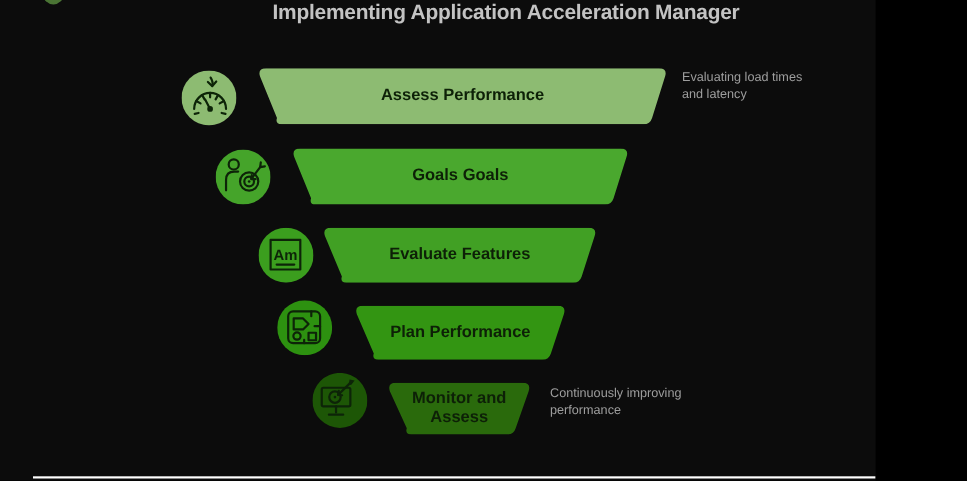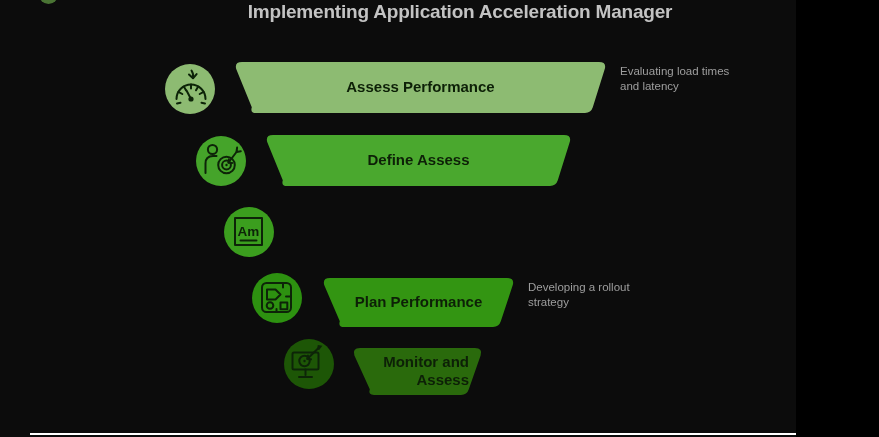--- a/index.html
+++ b/index.html
@@ -18,21 +18,21 @@
   }
   .icon{position:absolute;width:50px;height:50px;}
   .icon svg{display:block;}
   .icon .stroke{stroke:#0d2408;stroke-width:2;fill:none;
     stroke-linecap:round;stroke-linejoin:round;}
   .bar{position:absolute;}
   .bar svg{position:absolute;left:0;top:0;}
   .bar-label{
     position:absolute;left:0;top:0;right:0;bottom:2px;
     display:flex;align-items:center;justify-content:center;
-    text-align:right;font-weight:700;font-size:15px;line-height:1.15;
+    text-align:center;font-weight:700;font-size:15px;line-height:1.15;
     color:#0d2007;padding:0 14px;box-sizing:border-box;
   }
   .desc{
     position:absolute;width:170px;font-size:11.5px;line-height:1.34;
     color:#9e9e9e;white-space:pre-line;
   }
   .bottom-edge{
     position:absolute;left:30px;right:0;top:433px;height:2px;background:#ffffff;
   }
 </style>
@@ -85,32 +85,38 @@
         <path d="M32.9,23.2 L32.5,26.8 L36.2,26.9"></path>
         <path d="M40.5,16 l0.6,-4.4 M40.5,16 l4.3,-0.8"></path>
       </g>
       <circle cx="30.5" cy="29" r="1.2" fill="#0d2408"></circle>
     </svg>
   </div>
   <div class="bar" style="left:265px;top:135px;width:307px;height:51px">
     <svg width="307" height="51" viewBox="0 0 307 51">
       <path d="M8,0 H299 Q307,0 304.6,7.6 L292.8,45.3 Q291,51 285,51 H22 Q16,51 17.8,45.3 L2.4,7.6 Q0,0 8,0 Z" fill="#4aa82e"></path>
     </svg>
-    <div class="bar-label">Define Assess</div>
+    <div class="bar-label">Goals Goals</div>
   </div>
 
-  <div class="icon" style="left:224px;top:207px">
+  <div class="icon" style="left:235px;top:207px">
     <svg width="50" height="50" viewBox="0 0 50 50">
       <circle cx="25" cy="25" r="25" fill="#3b9e1e"></circle>
       <g class="stroke">
         <rect x="11" y="11" width="27" height="27"></rect>
         <path d="M16.5,33.5 H32.5"></path>
       </g>
       <text x="24.5" y="29" text-anchor="middle" font-size="13.5" font-weight="bold" fill="#0d2408" font-family="Liberation Sans, sans-serif">Am</text>
     </svg>
+  </div>
+  <div class="bar" style="left:293px;top:207px;width:250px;height:50px">
+    <svg width="250" height="50" viewBox="0 0 250 50">
+      <path d="M8,0 H242 Q250,0 247.6,7.6 L235.8,44.3 Q234,50 228,50 H22 Q16,50 17.8,44.3 L2.4,7.6 Q0,0 8,0 Z" fill="#41a024"></path>
+    </svg>
+    <div class="bar-label">Evaluate Features</div>
   </div>
 
   <div class="icon" style="left:252px;top:273px">
     <svg width="50" height="50" viewBox="0 0 50 50">
       <circle cx="25" cy="25" r="25" fill="#2d9110"></circle>
       <g class="stroke">
         <rect x="10" y="10" width="29" height="29" rx="4.5"></rect>
         <path d="M15,16.5 h8.5 l5,5 -5,5 h-8.5 z"></path>
         <circle cx="18" cy="32.5" r="3.3"></circle>
         <rect x="28.5" y="29.5" width="6.8" height="6.8"></rect>
@@ -119,22 +125,20 @@
         <path d="M24.5,39 v-3"></path>
       </g>
     </svg>
   </div>
   <div class="bar" style="left:322px;top:278px;width:193px;height:49px">
     <svg width="193" height="49" viewBox="0 0 193 49">
       <path d="M8,0 H185 Q193,0 190.6,7.6 L178.8,43.3 Q177,49 171,49 H22 Q16,49 17.8,43.3 L2.4,7.6 Q0,0 8,0 Z" fill="#339512"></path>
     </svg>
     <div class="bar-label">Plan Performance</div>
   </div>
-  <div class="desc" style="left:528px;top:280px">Developing a rollout
-strategy</div>
 
   <div class="icon" style="left:284px;top:339px">
     <svg width="50" height="50" viewBox="0 0 50 50">
       <circle cx="25" cy="25" r="25" fill="#1d5606"></circle>
       <g class="stroke">
         <rect x="8.5" y="13.5" width="26" height="17" rx="1.5"></rect>
         <path d="M21.5,30.5 v5.5"></path>
         <path d="M15,38 h13"></path>
         <circle cx="20.5" cy="22" r="5.2"></circle>
         <path d="M34,9.5 L23.5,19.8"></path>
@@ -143,16 +147,18 @@
       <circle cx="20.5" cy="22" r="1.2" fill="#0d2408"></circle>
       <path d="M33,10.5 l0.8,-4.6 4.6,0.9 -3.2,4.3 z" fill="#0d2408"></path>
     </svg>
   </div>
   <div class="bar" style="left:352px;top:348px;width:131px;height:47px">
     <svg width="131" height="47" viewBox="0 0 131 47">
       <path d="M8,0 H123 Q131,0 128.6,7.6 L116.8,41.3 Q115,47 109,47 H22 Q16,47 17.8,41.3 L2.4,7.6 Q0,0 8,0 Z" fill="#2a6a0c"></path>
     </svg>
     <div class="bar-label">Monitor and Assess</div>
   </div>
+  <div class="desc" style="left:500px;top:351px">Continuously improving
+performance</div>
 
   <div class="bottom-edge"></div>
 
 </div>
 
 </body></html>

